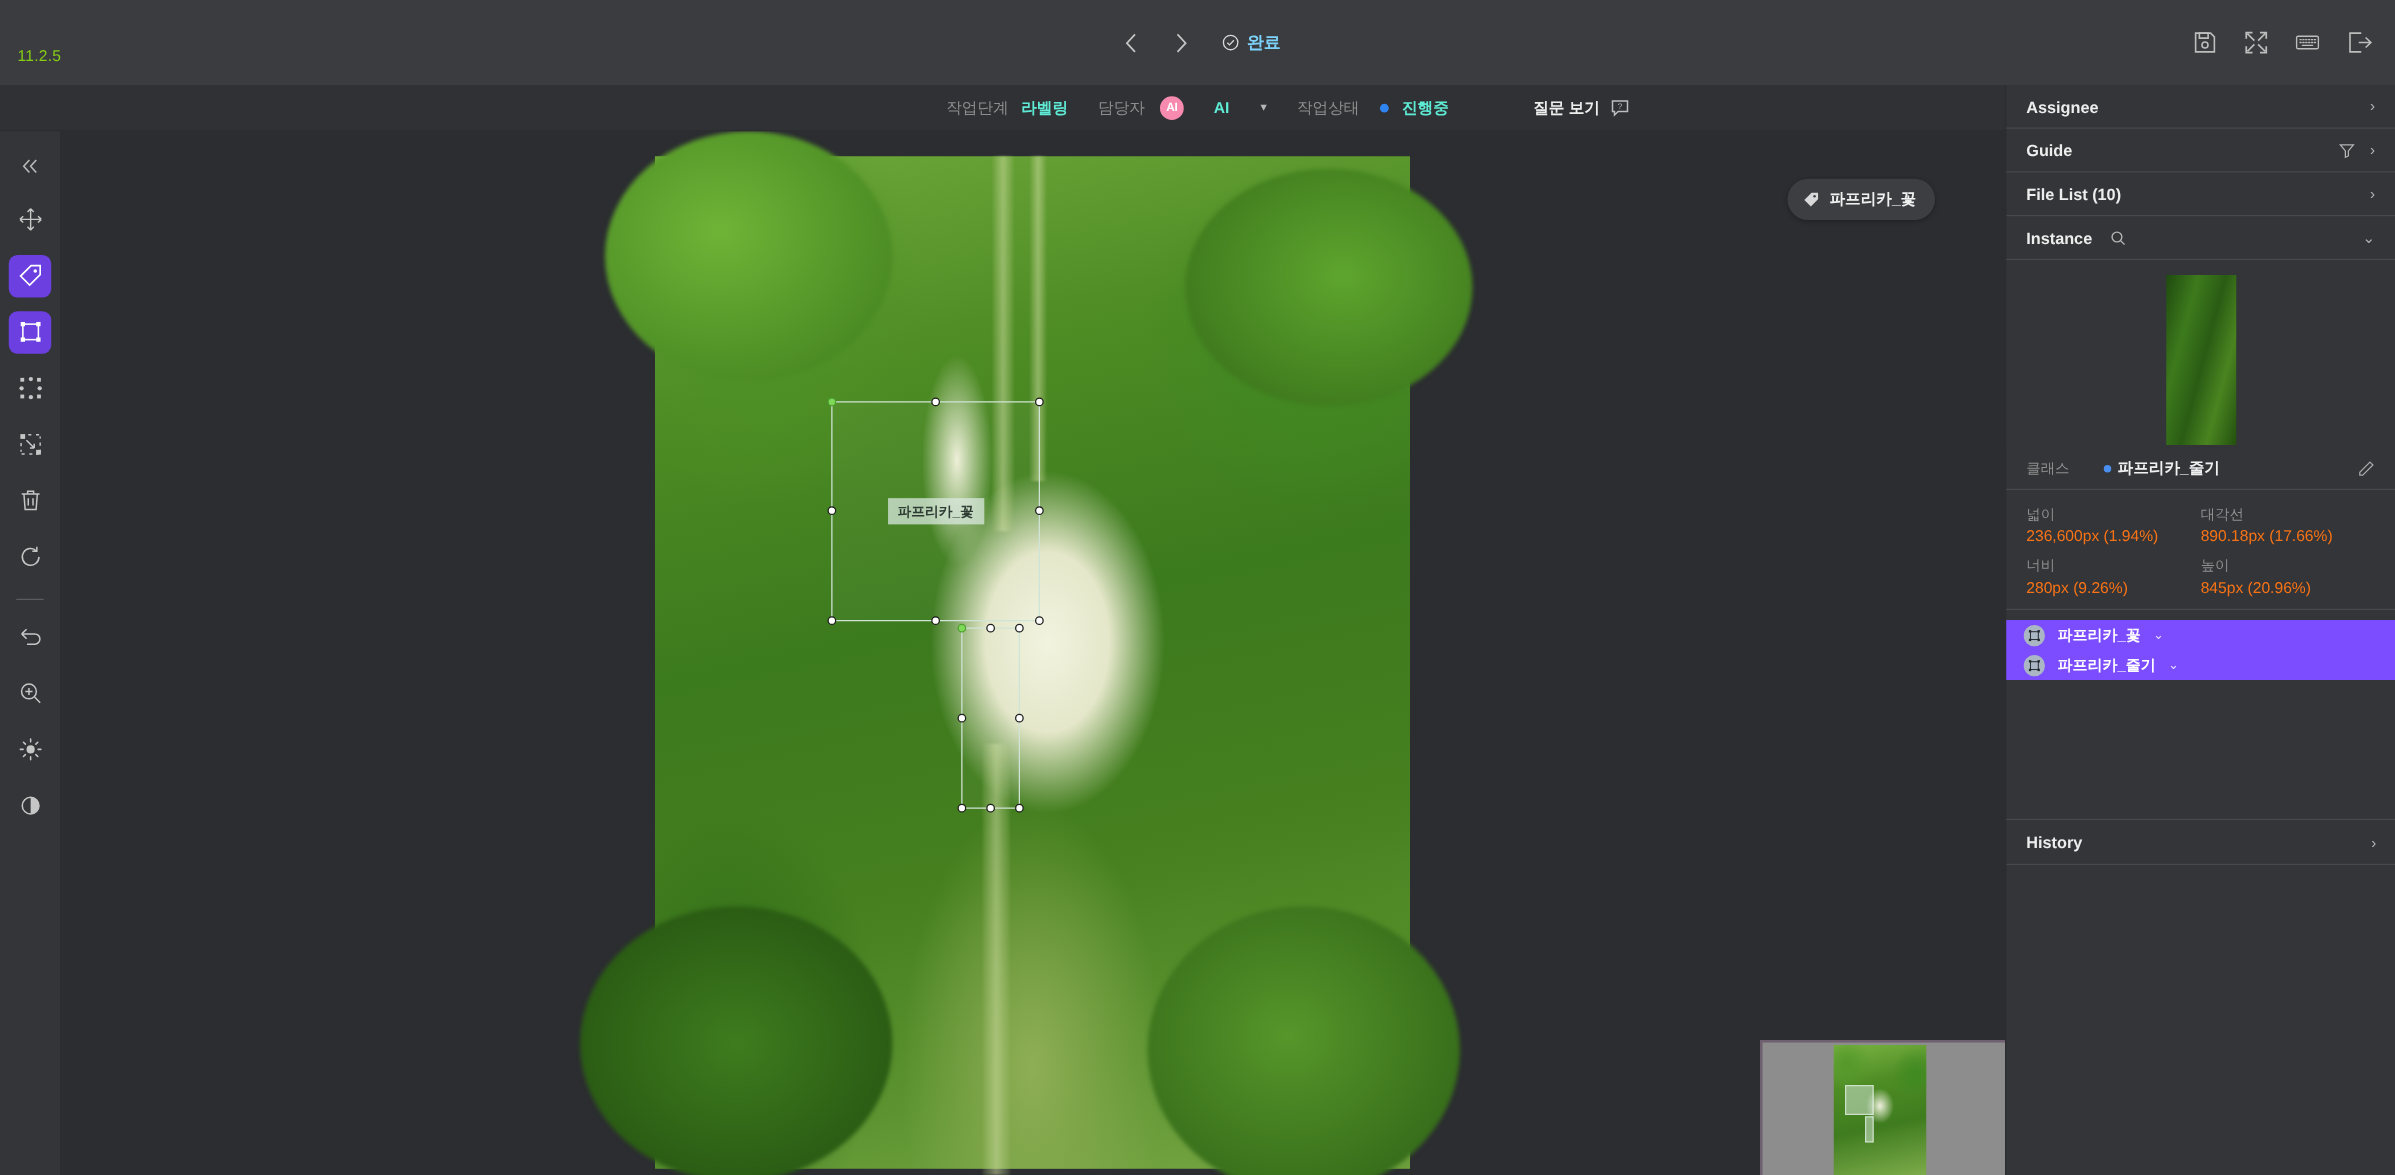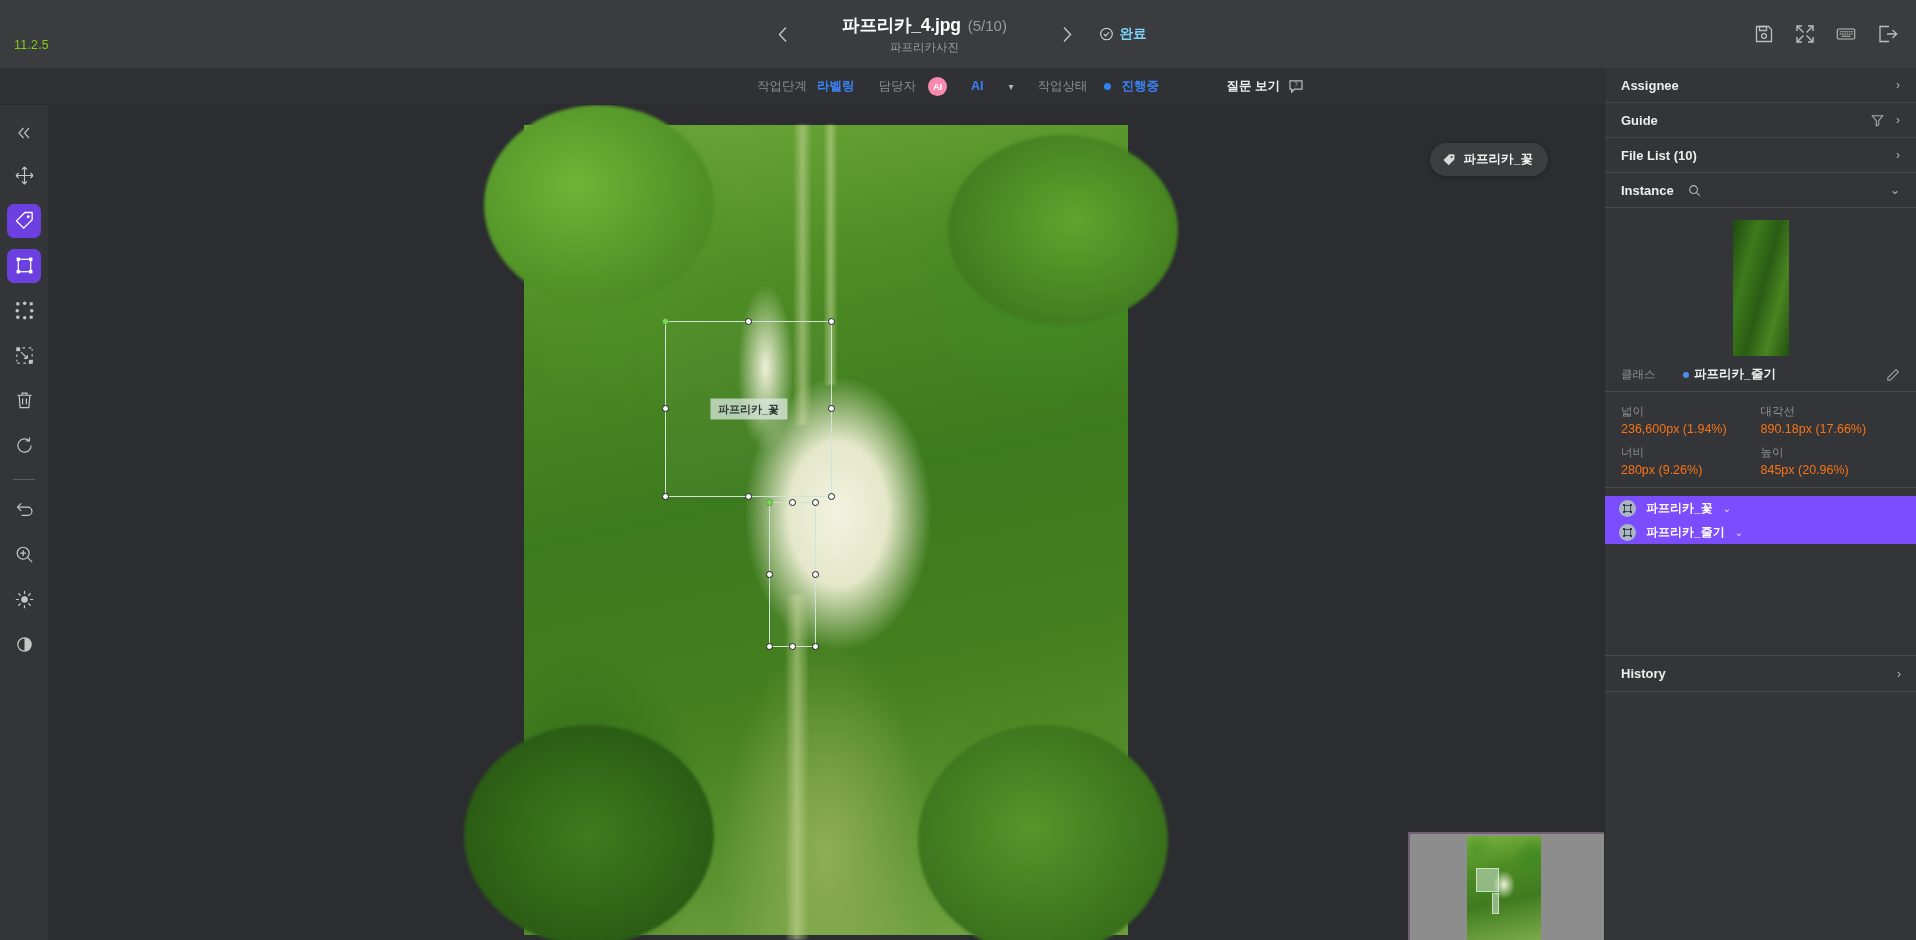--- a/index.html
+++ b/index.html
@@ -52,21 +52,21 @@
   .subbar {
     position: absolute; left: 0; top: 68px; width: 1916px; height: 37px;
     background: #2f3134; display: flex; align-items: center;
     border-bottom: 1px solid #2a2c2e;
   }
   .subbar-center {
     position: absolute; left: 50%; transform: translateX(-50%);
     display: flex; align-items: center; gap: 10px; white-space: nowrap;
   }
   .sb-label { font-size: 12.5px; color: #8d8d8d; }
-  .sb-value { font-size: 12.5px; font-weight: bold; color: #3b82f6; }
+  .sb-value { font-size: 12.5px; font-weight: bold; color: #5eead4; }
   .ai-chip { display: flex; align-items: center; gap: 24px; cursor: pointer; margin-left: 2px; }
   .ai-avatar {
     width: 19px; height: 19px; border-radius: 50%;
     background: #f88ab0; color: #ffffff; font-size: 9.5px; font-weight: bold;
     display: flex; align-items: center; justify-content: center; letter-spacing: -.3px;
   }
   .chev { font-size: 10px; color: #b6b6b6; margin-left: 1px; }
   .status-dot { width: 7px; height: 7px; border-radius: 50%; background: #2e84f0; margin: 0 1px 0 6px; }
   .subbar-right {
     position: absolute; right: 612px; display: flex; align-items: center; gap: 8px; cursor: pointer;
@@ -221,27 +221,20 @@
 
   <div class="header">
     <div class="version">11.2.5</div>
 
     <div class="header-center">
       <div class="nav-arrow">
         <svg width="11" height="17" viewBox="0 0 11 17" fill="none" stroke="currentColor" stroke-width="1.4">
             <path d="M8.5 1.5 2 8.5l6.5 7"></path>
           </svg>
       </div>
-      <div class="title-block">
-        <div class="title-line">
-          <span class="file-title">파프리카_4.jpg</span>
-          <span class="file-count">(5/10)</span>
-        </div>
-        <div class="project-sub">파프리카사진</div>
-      </div>
       <div class="nav-arrow">
         <svg width="11" height="17" viewBox="0 0 11 17" fill="none" stroke="currentColor" stroke-width="1.4">
             <path d="M2.5 1.5 9 8.5l-6.5 7"></path>
           </svg>
       </div>
       <div class="done-btn">
         <svg width="14" height="14" viewBox="0 0 16 16" fill="none" stroke="#d8d8d8" stroke-width="1.2">
             <circle cx="8" cy="8" r="6.6"></circle>
             <path d="M5 8.2l2 2 4-4.2"></path>
           </svg>

